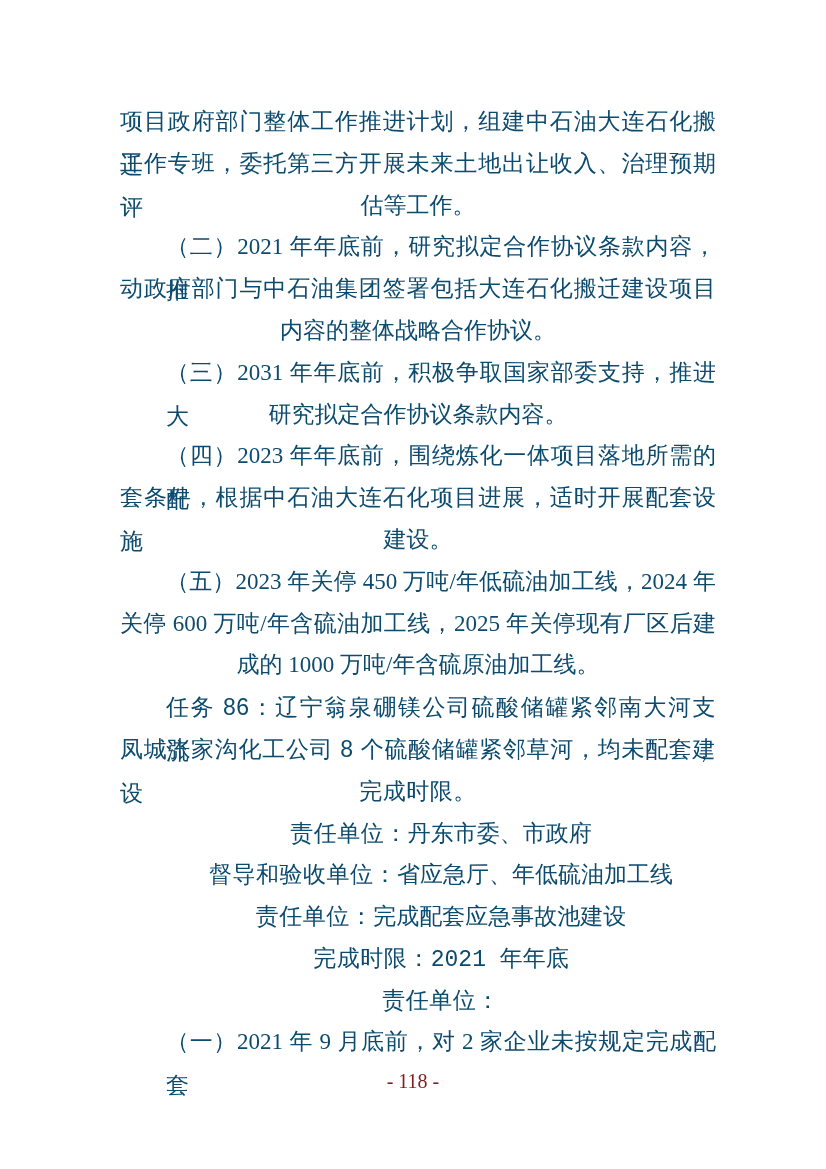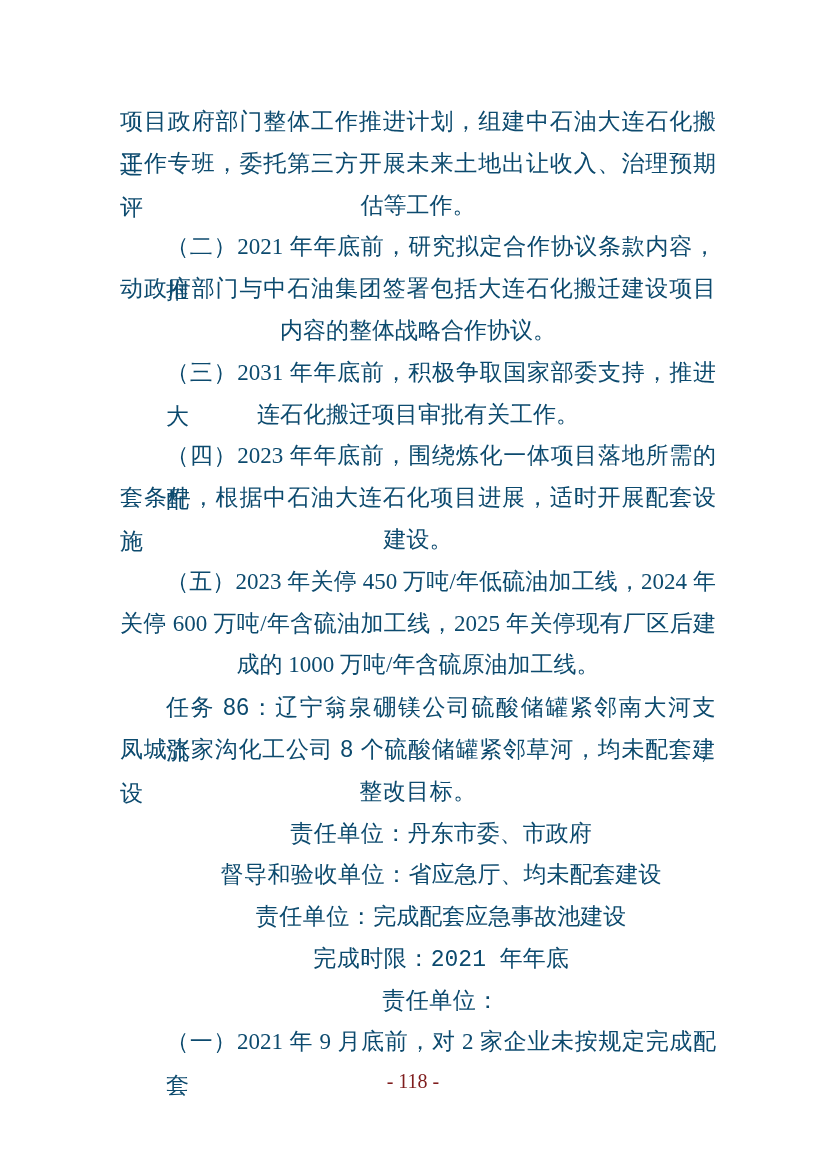--- a/index.html
+++ b/index.html
@@ -66,35 +66,35 @@
 
 <div class="page">
   <div class="text-block" id="text-block">
       <div class="line justify">项目政府部门整体工作推进计划，组建中石油大连石化搬迁</div>
       <div class="line justify">工作专班，委托第三方开展未来土地出让收入、治理预期评</div>
       <div class="line">估等工作。</div>
       <div class="line indent justify">（二）2021 年年底前，研究拟定合作协议条款内容，推</div>
       <div class="line justify">动政府部门与中石油集团签署包括大连石化搬迁建设项目</div>
       <div class="line">内容的整体战略合作协议。</div>
       <div class="line indent justify">（三）2031 年年底前，积极争取国家部委支持，推进大</div>
-      <div class="line">连石化搬迁项目审批有关工作。</div>
+      <div class="line">研究拟定合作协议条款内容。</div>
       <div class="line indent justify">（四）2023 年年底前，围绕炼化一体项目落地所需的配</div>
       <div class="line justify">套条件，根据中石油大连石化项目进展，适时开展配套设施</div>
       <div class="line">建设。</div>
       <div class="line indent justify">（五）2023 年关停 450 万吨/年低硫油加工线，2024 年</div>
       <div class="line justify">关停 600 万吨/年含硫油加工线，2025 年关停现有厂区后建</div>
       <div class="line">成的 1000 万吨/年含硫原油加工线。</div>
       <div class="line bold indent justify">任务 86：辽宁翁泉硼镁公司硫酸储罐紧邻南大河支流，</div>
       <div class="line bold justify">凤城张家沟化工公司 8 个硫酸储罐紧邻草河，均未配套建设</div>
-      <div class="line bold">整改目标。</div>
+      <div class="line bold">完成时限。</div>
       <div class="line indent">
     <span class="kv-label">责任单位：</span><span class="kv-value">丹东市委、市政府</span>
   </div>
       <div class="line indent">
-    <span class="kv-label">督导和验收单位：</span><span class="kv-value">省应急厅、均未配套建设</span>
+    <span class="kv-label">督导和验收单位：</span><span class="kv-value">省应急厅、年低硫油加工线</span>
   </div>
       <div class="line indent">
     <span class="kv-label">责任单位：</span><span class="kv-value">完成配套应急事故池建设</span>
   </div>
       <div class="line indent">
     <span class="kv-label">完成时限：</span><span class="kv-value">2021 年年底</span>
   </div>
       <div class="line indent">
     <span class="kv-label">责任单位：</span><span class="kv-value"></span>
   </div>

